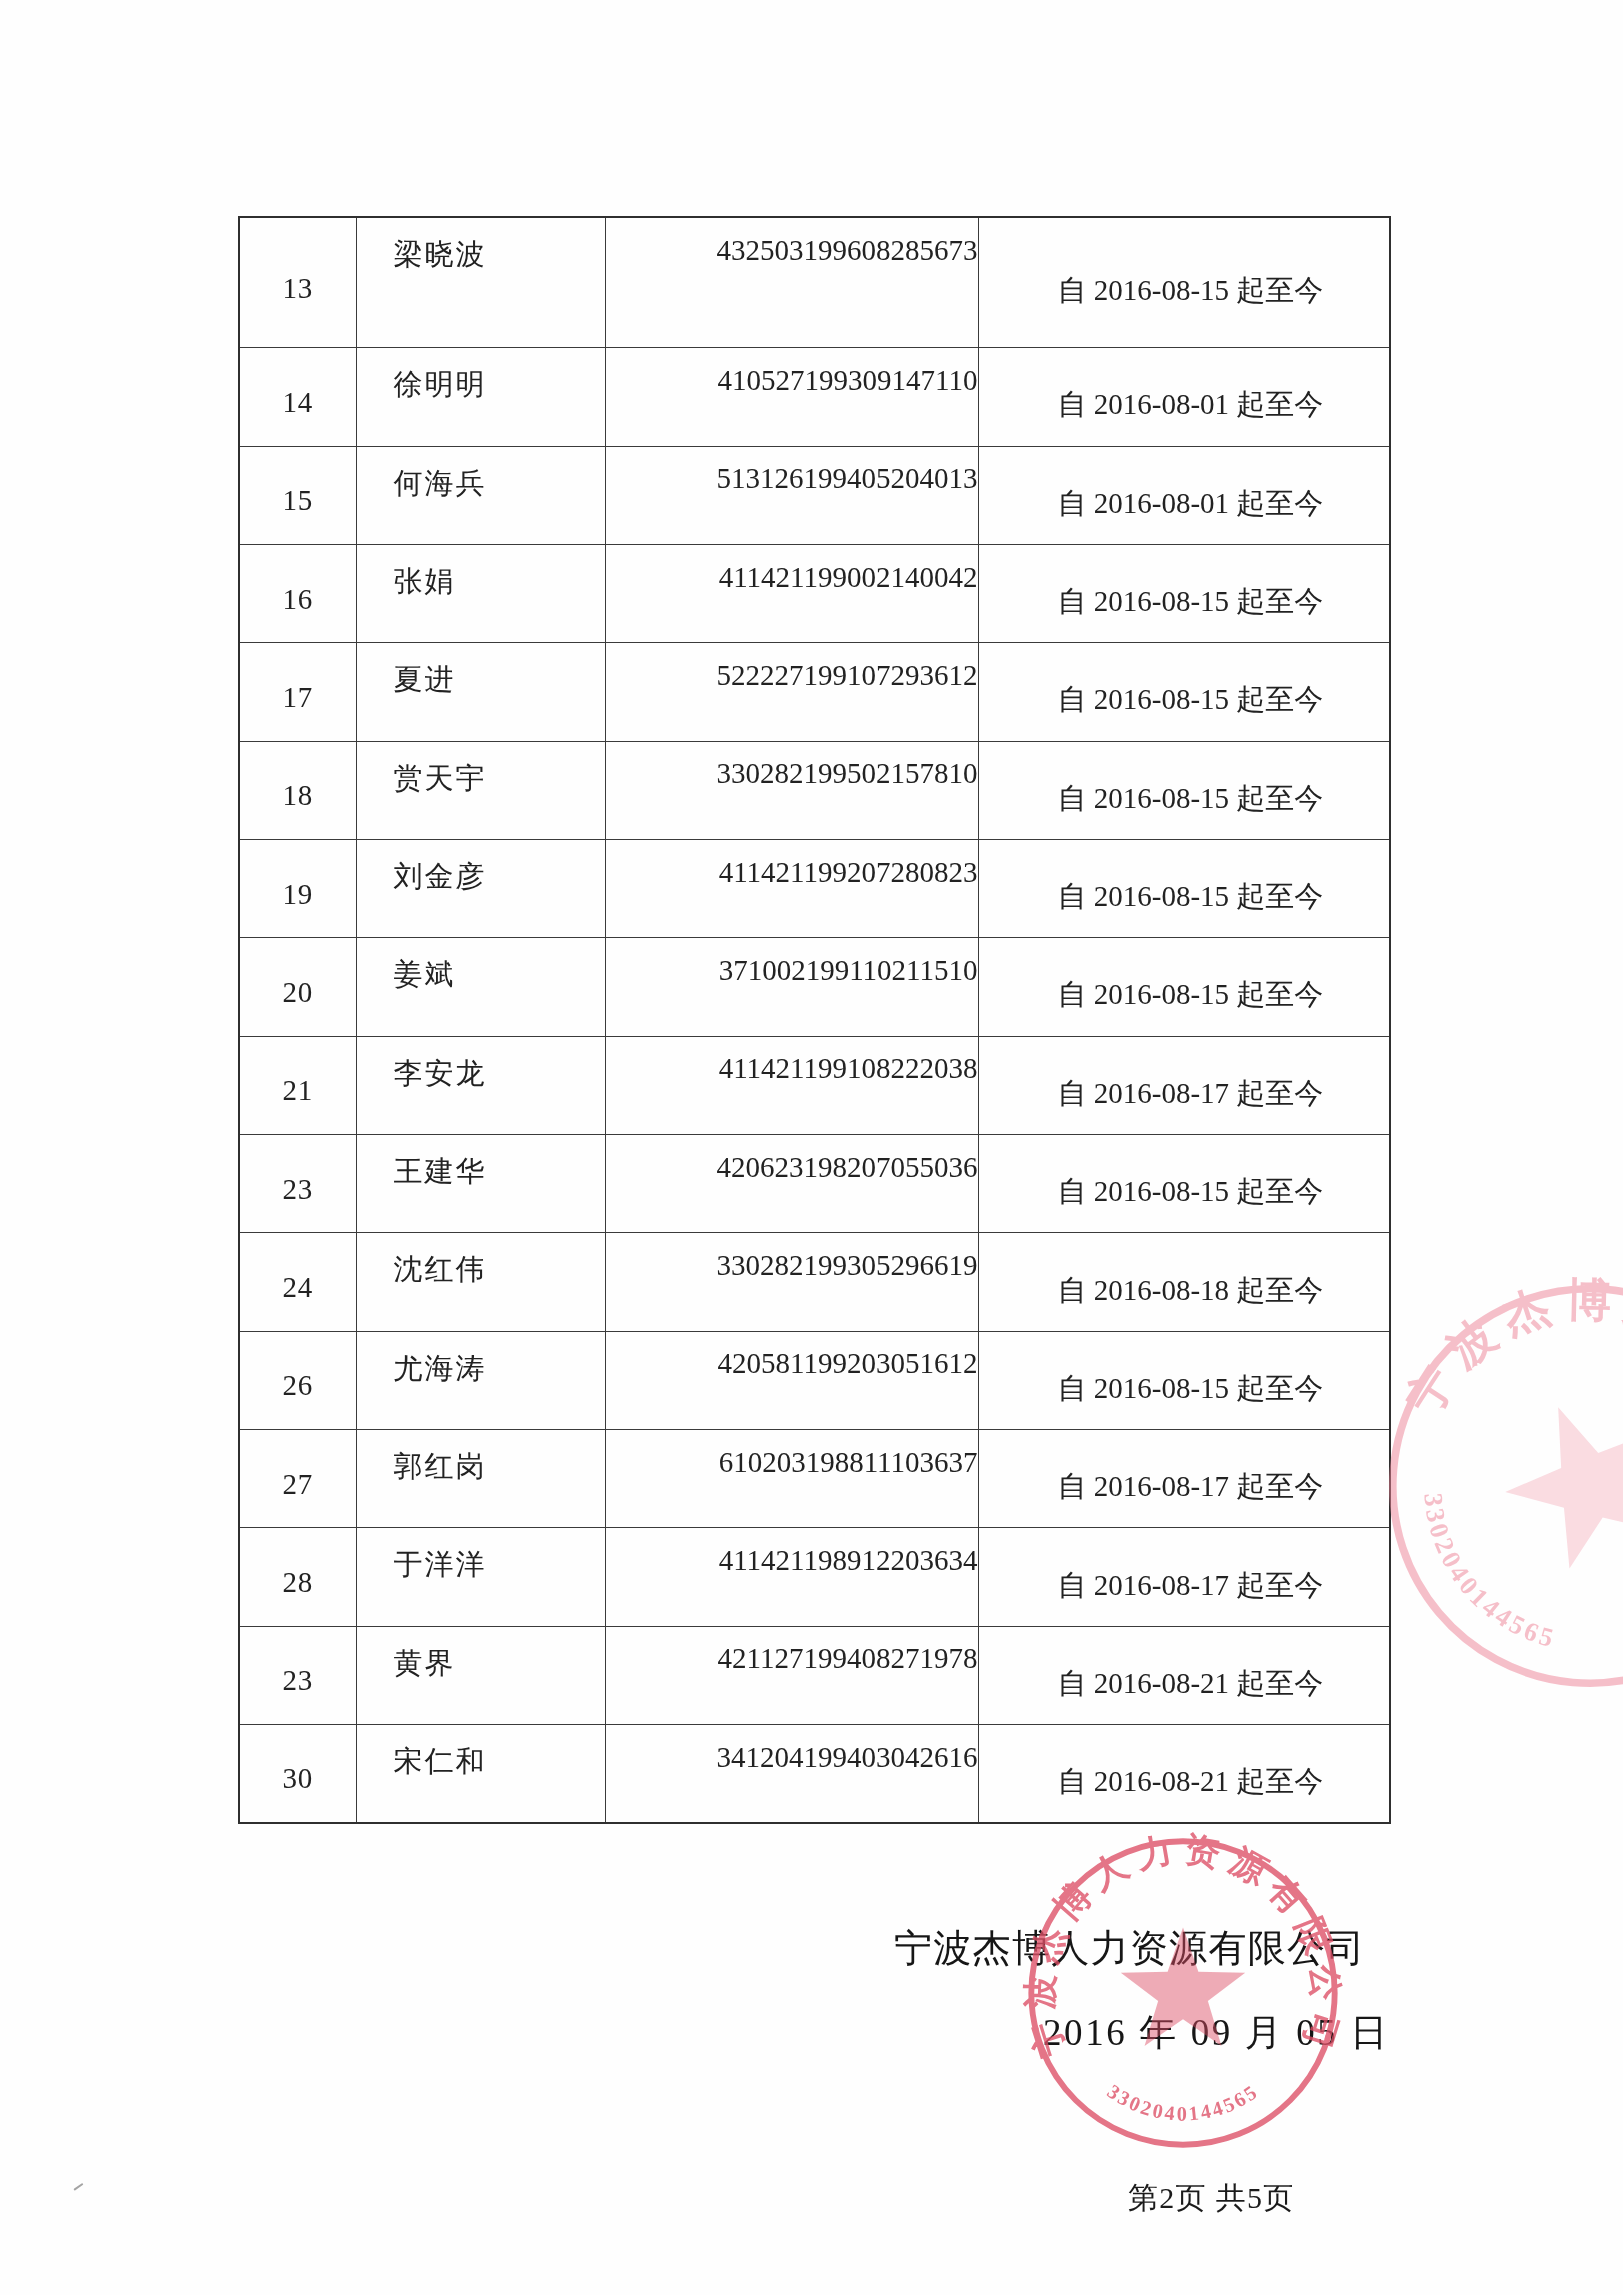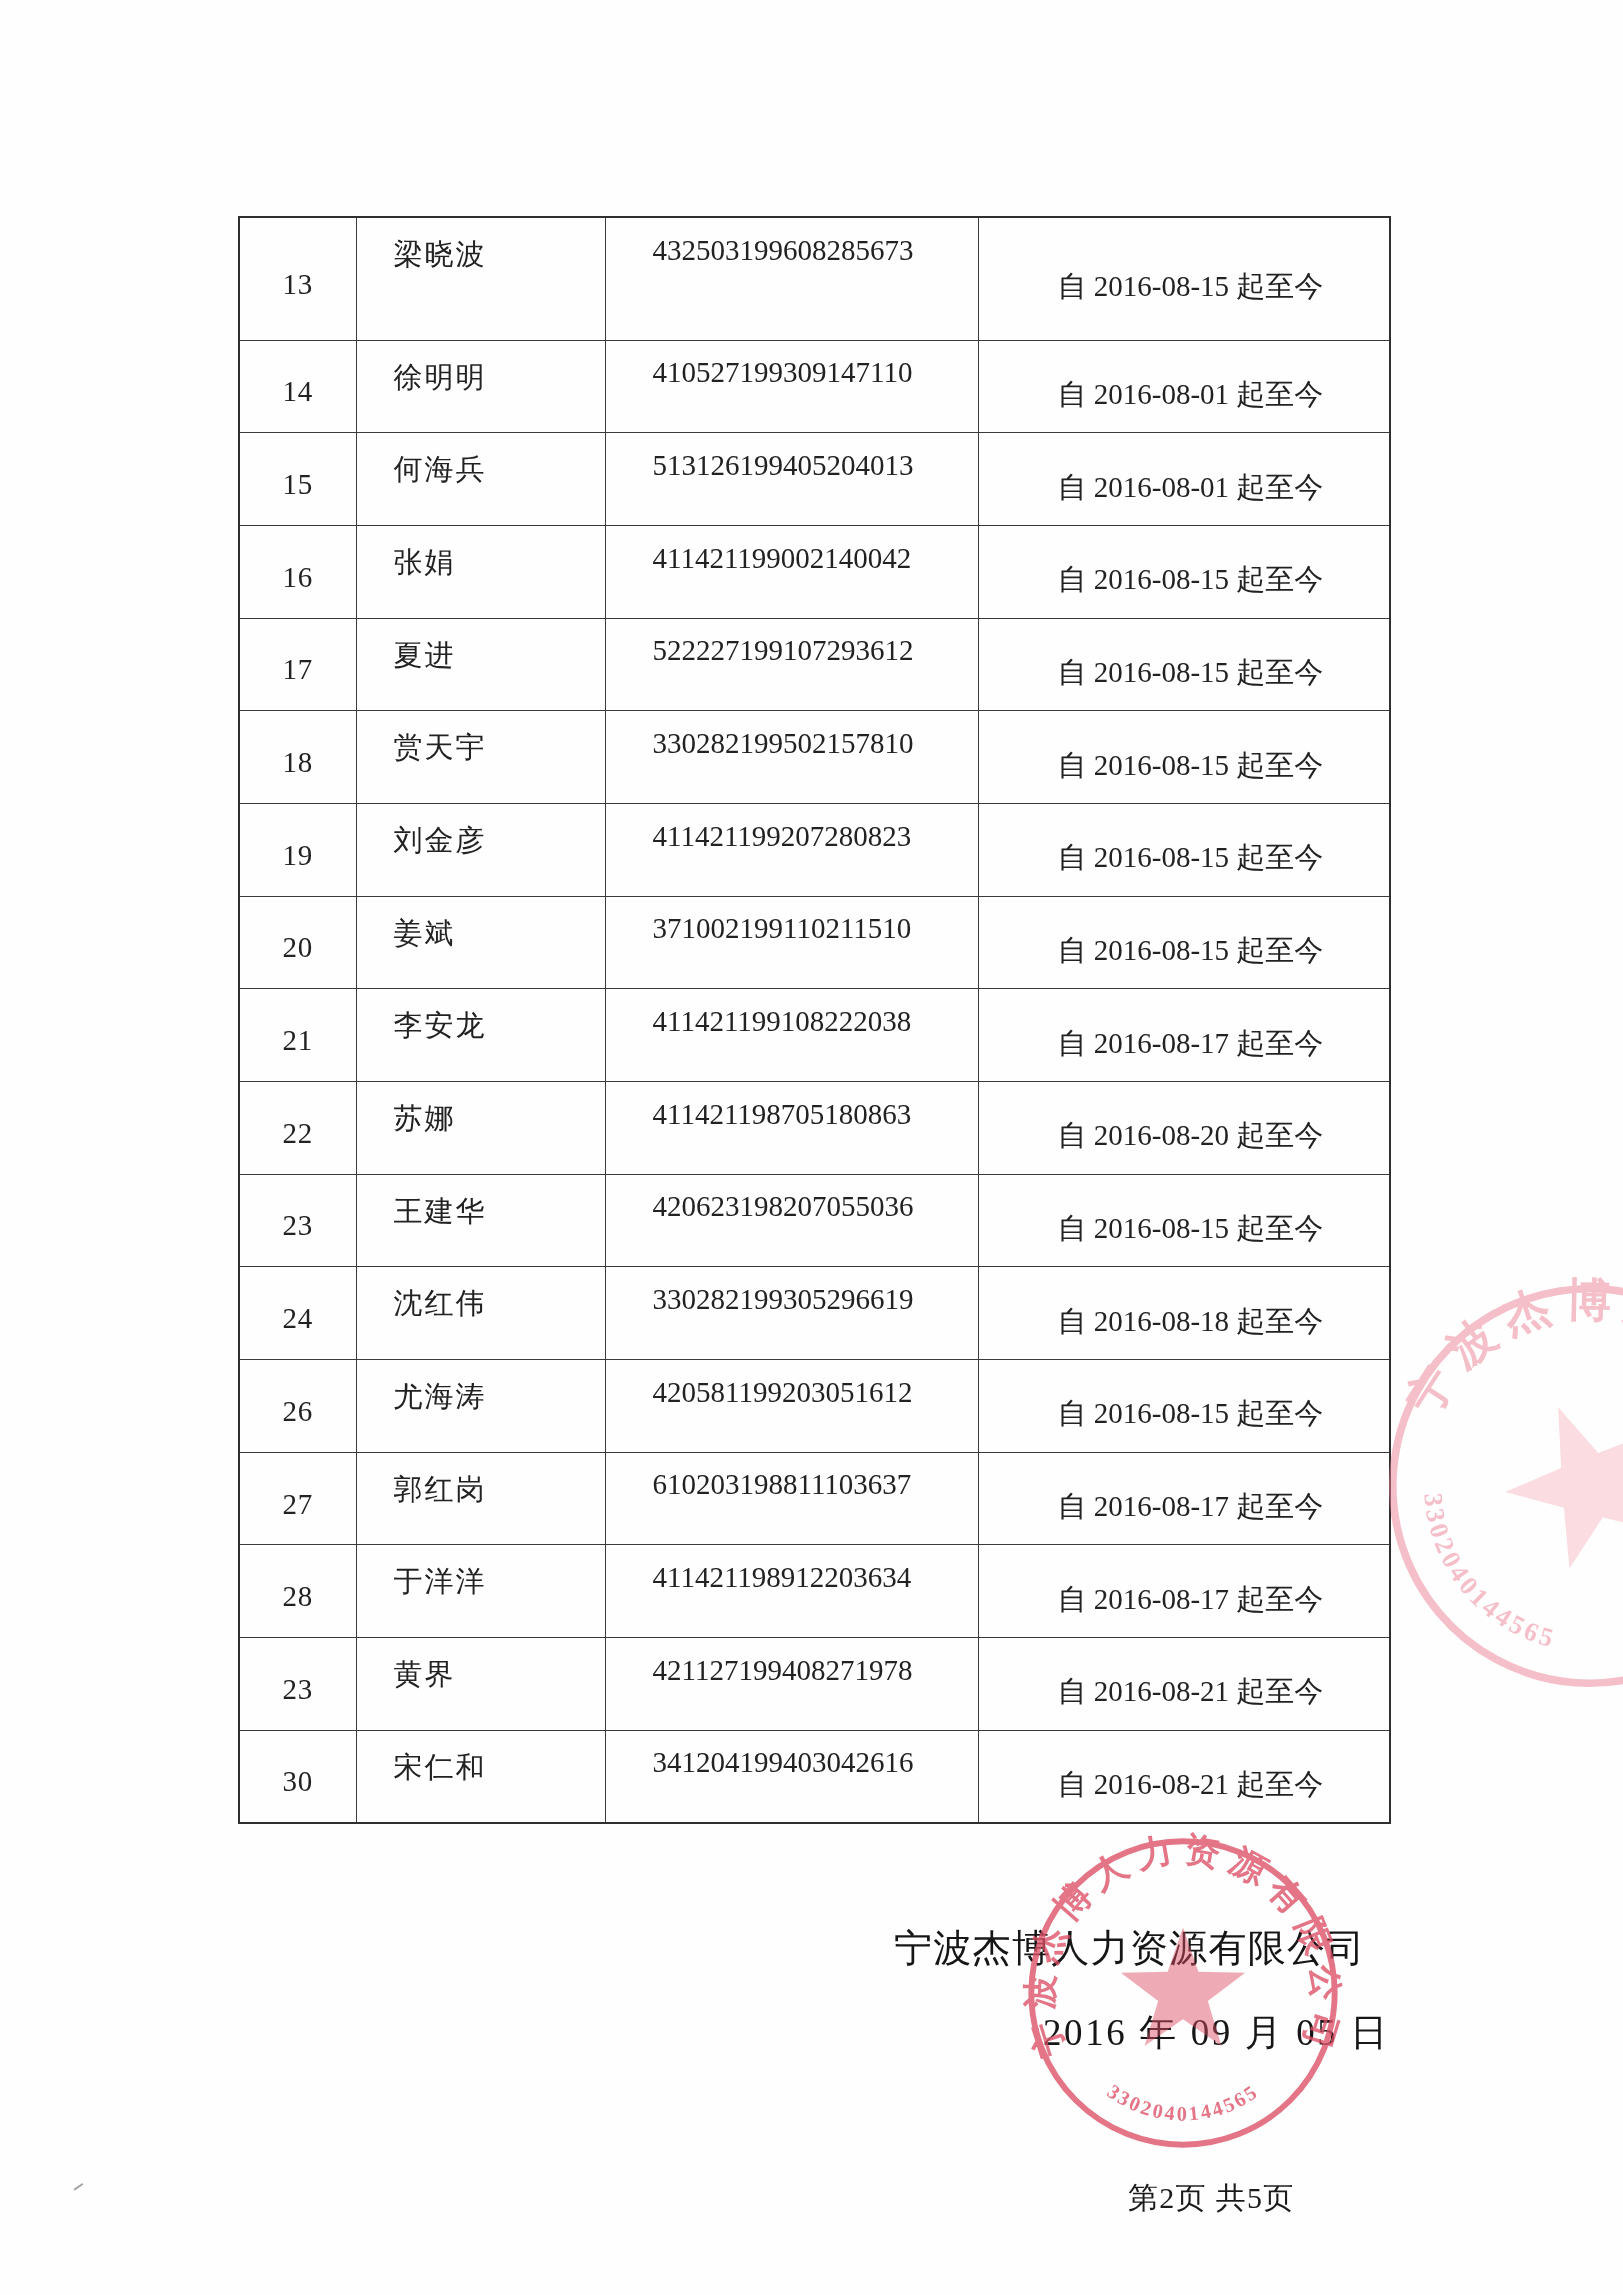--- a/index.html
+++ b/index.html
@@ -22,21 +22,21 @@
     border:1.3px solid #3a3a3a;
     font-size:29px;
     color:#222;
     overflow:hidden;
   }
   table.roster{border:2px solid #2f2f2f;}
   tr.row{height:88px;}
   tr.row.tall{height:117px;}
   td.col-no{text-align:center;vertical-align:middle;padding-top:11.8px;letter-spacing:0.7px;margin-top:20px;}
   td.col-name{vertical-align:top;padding:17px 0 0 37px;letter-spacing:2px;}
-  td.col-id{vertical-align:top;padding:15.7px 0 0 47px;letter-spacing:0px;font-size:28px;}
+  td.col-id{vertical-align:top;padding:15.7px 0 0 47px;letter-spacing:0px;font-size:28px;text-align:right;}
   td.col-date{vertical-align:middle;padding:17px 0 0 79px;}
   
   .company-line{
     position:absolute;left:894px;top:1923px;
     font-size:38px;letter-spacing:1.3px;color:#161616;z-index:3;
   }
   .date-line{
     position:absolute;left:1043px;top:2008px;
     font-size:37px;letter-spacing:2.6px;color:#161616;z-index:3;
   }
@@ -114,26 +114,20 @@
       <td class="col-no">20</td>
       <td class="col-name">姜斌</td>
       <td class="col-id">371002199110211510</td>
       <td class="col-date">自 2016-08-15 起至今</td>
     </tr>
         <tr class="row">
       <td class="col-no">21</td>
       <td class="col-name">李安龙</td>
       <td class="col-id">411421199108222038</td>
       <td class="col-date">自 2016-08-17 起至今</td>
-    </tr>
-        <tr class="row">
-      <td class="col-no">22</td>
-      <td class="col-name">苏娜</td>
-      <td class="col-id">411421198705180863</td>
-      <td class="col-date">自 2016-08-20 起至今</td>
     </tr>
         <tr class="row">
       <td class="col-no">23</td>
       <td class="col-name">王建华</td>
       <td class="col-id">420623198207055036</td>
       <td class="col-date">自 2016-08-15 起至今</td>
     </tr>
         <tr class="row">
       <td class="col-no">24</td>
       <td class="col-name">沈红伟</td>

